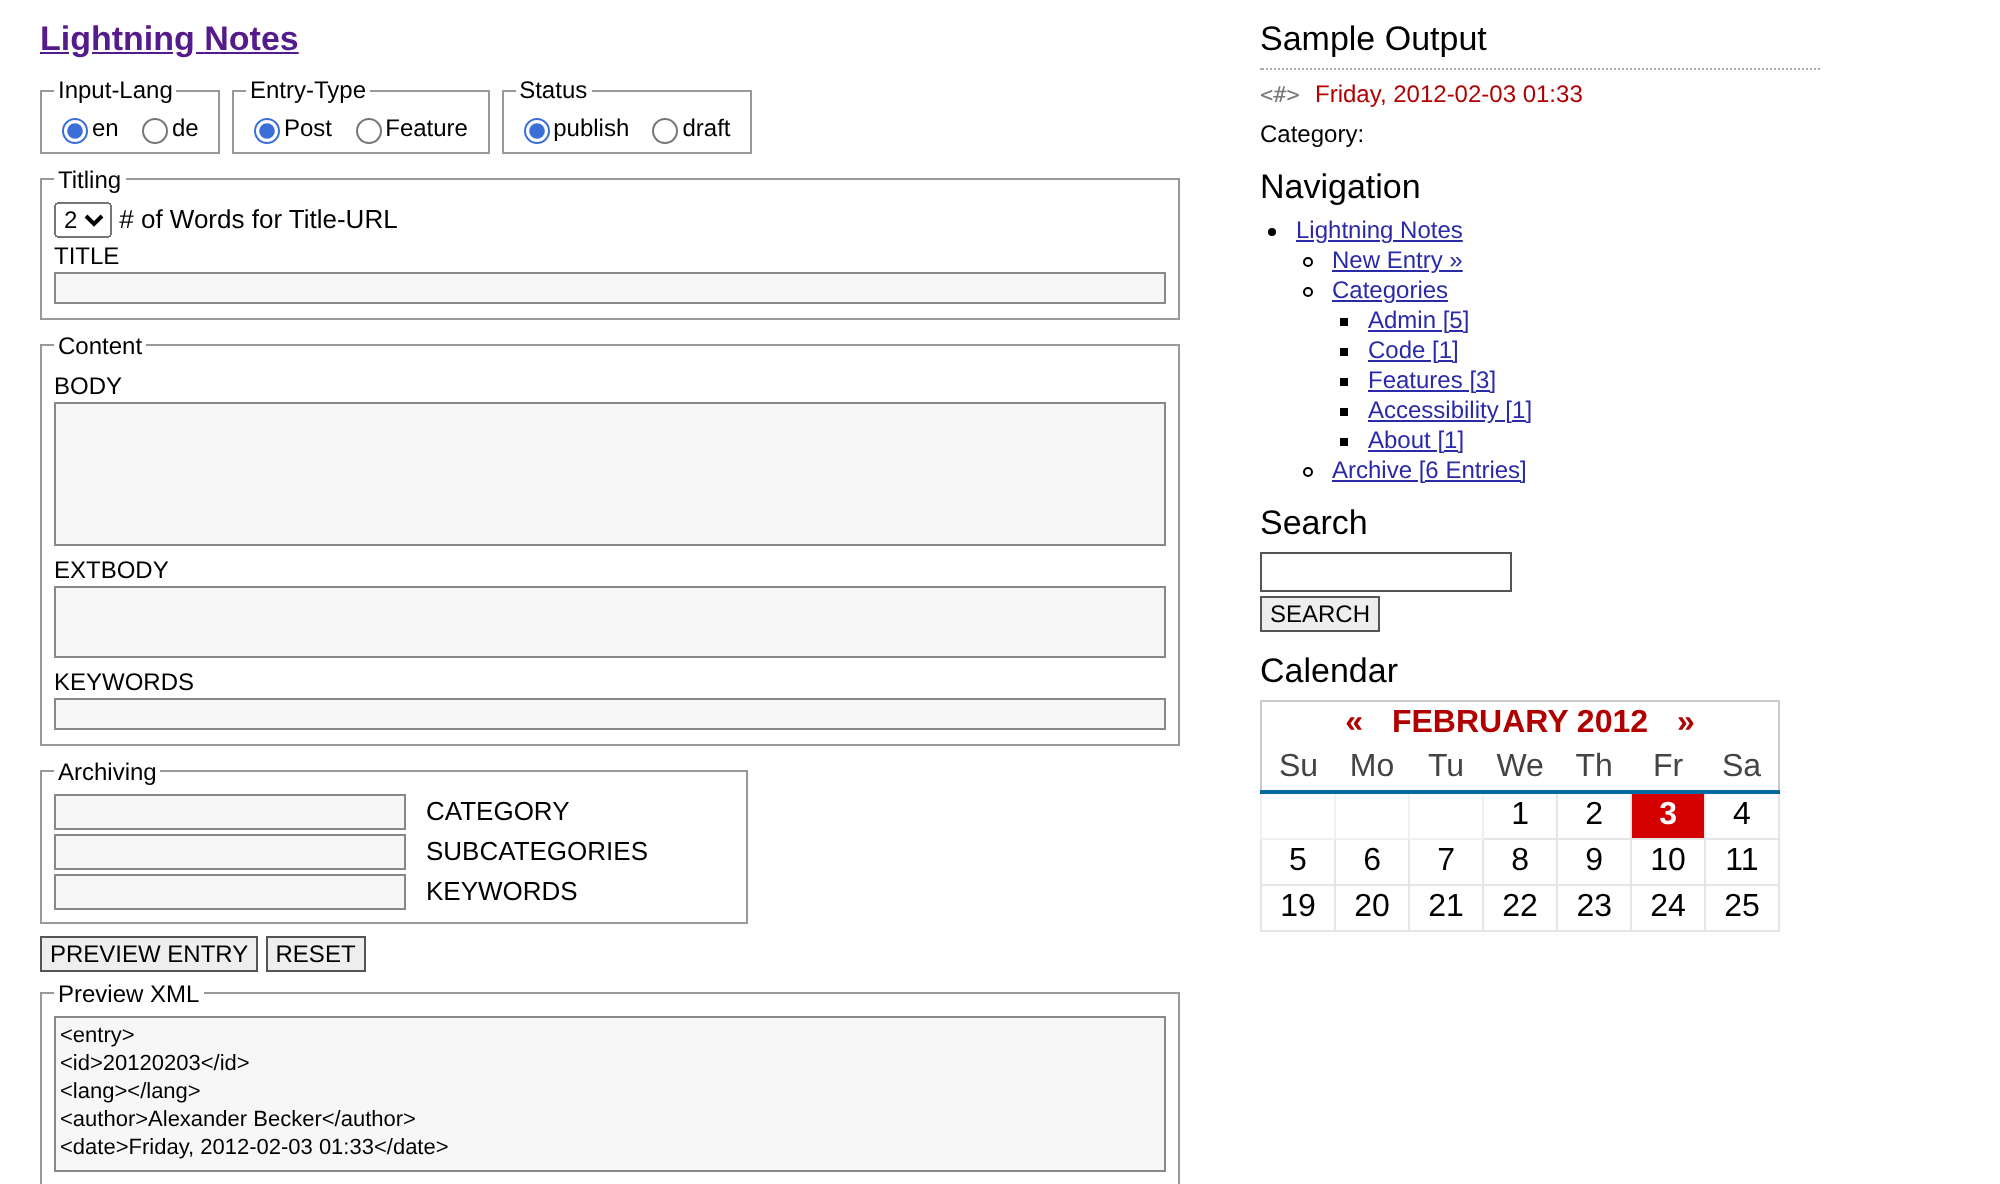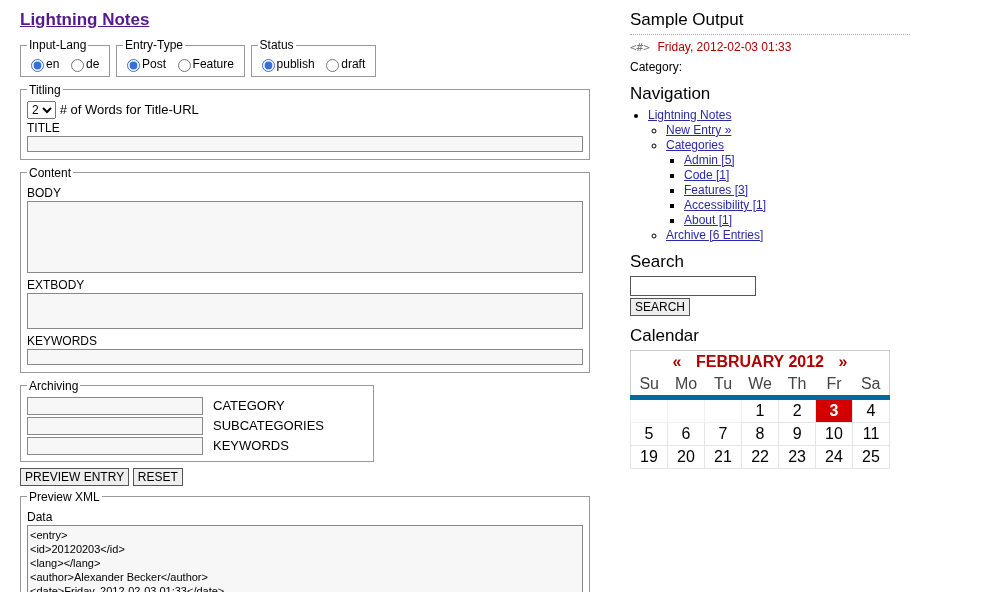--- a/index.html
+++ b/index.html
@@ -31,21 +31,21 @@
   ul.nav { margin: 2px 0 10px 18px; padding: 0; font-size: 12px; }
   ul.nav li { margin: 1px 0; }
   ul.nav ul { list-style: circle; margin-left: 18px; padding: 0; }
   ul.nav ul ul { list-style: square; margin-left: 18px; }
   .search-box { margin-bottom: 10px; }
   .search-box input[type=text] { width: 120px; border: 1px solid #555; height: 16px; }
   .calendar { border-collapse: collapse; width: 260px; font-size: 16px; border: 1px solid #ccc; }
   .calendar th, .calendar td { text-align: center; padding: 2px 0; width: 37px; }
   .cal-head { color: #b00000; font-weight: bold; padding: 4px 0; }
   .cal-head .nav-arrow { color: #b00000; padding: 0 10px; }
-  .calendar thead.days th { font-weight: normal; color: #444; border-bottom: 5px solid #0369a1; }
+  .calendar thead.days th { font-weight: normal; color: #444; border-bottom: 2px solid #0369a1; }
   .calendar td.day { border: 1px solid #e5e5e5; }
   .calendar td.today { background: #d40000; color: #fff; font-weight: bold; }
   .calendar td.empty { background: #fff; border: 1px solid #f0f0f0; }
   .xml-area { font-family: monospace; font-size: 11px; line-height: 14px; white-space: pre; overflow: hidden; }
   .button-row { margin: 4px 0; }
 </style>
 </head>
 <body>
 
 <div class="wrap">
@@ -117,21 +117,20 @@
     </div>
 
     <div class="button-row">
       <button class="btn">PREVIEW ENTRY</button>
       <button class="btn">RESET</button>
     </div>
 
     <div class="preview-block">
       <fieldset>
         <legend>Preview XML</legend>
-        <div class="label-line">Data</div>
         <textarea class="full xml-area" style="height: 78px;" readonly="">&lt;entry&gt;
 &lt;id&gt;20120203&lt;/id&gt;
 &lt;lang&gt;&lt;/lang&gt;
 &lt;author&gt;Alexander Becker&lt;/author&gt;
 &lt;date&gt;Friday, 2012-02-03 01:33&lt;/date&gt;</textarea>
       </fieldset>
     </div>
 
   </div>
 

